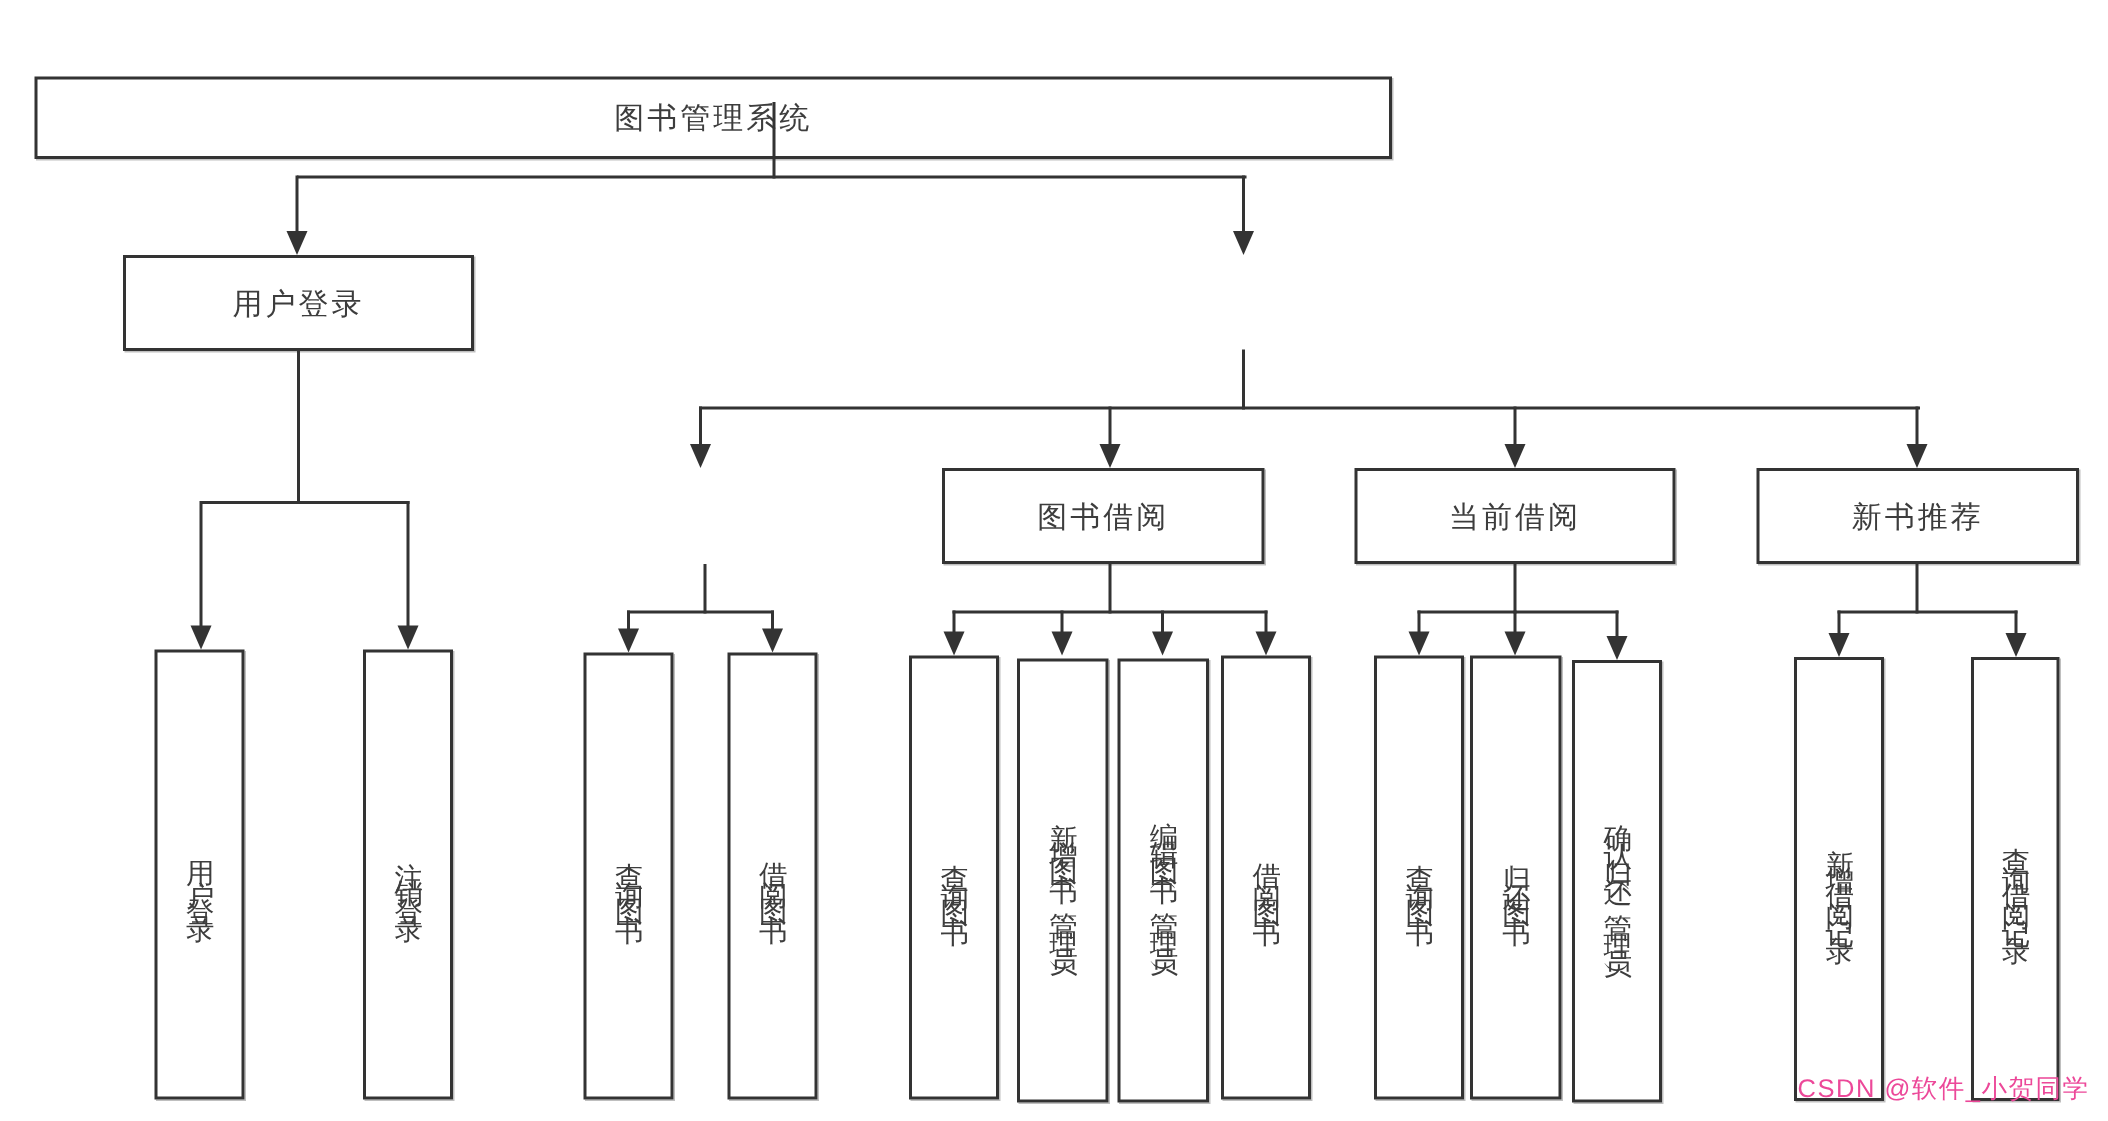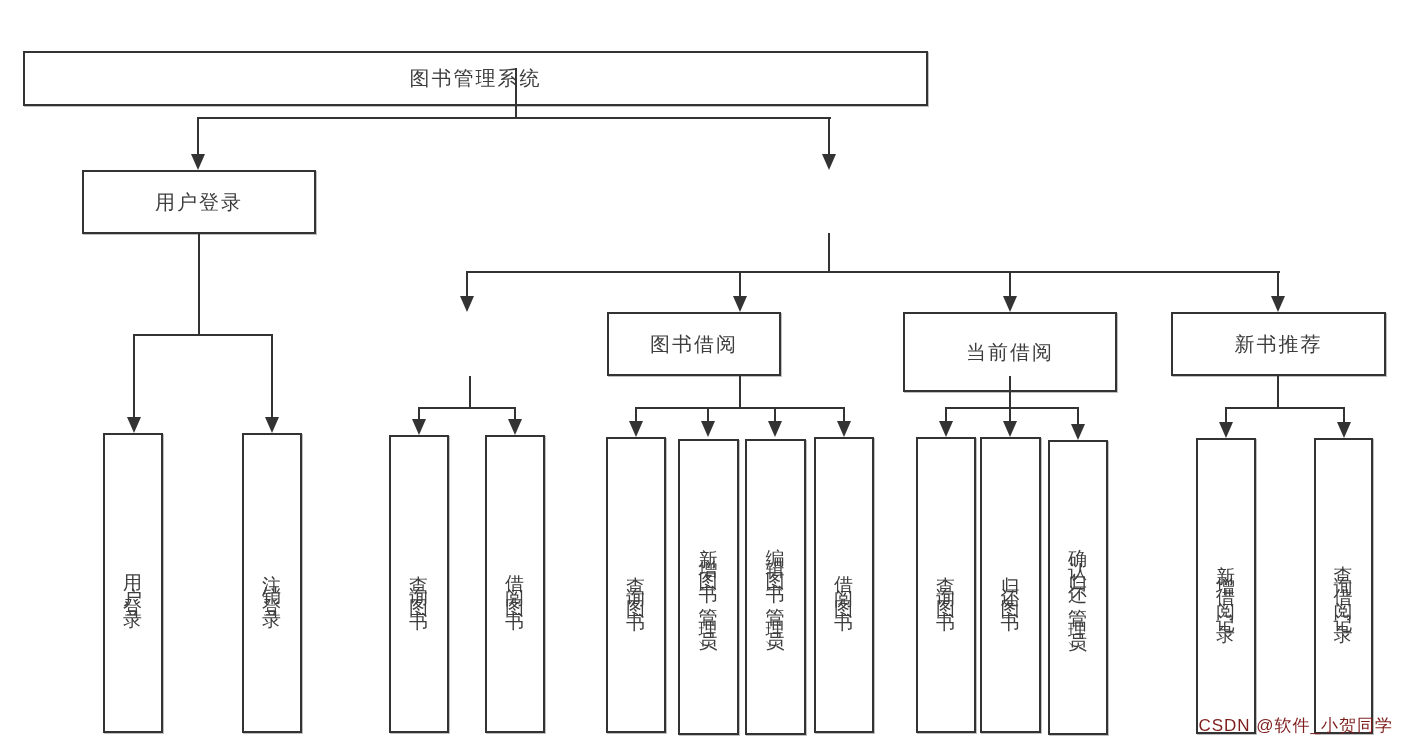--- a/index.html
+++ b/index.html
@@ -52,42 +52,42 @@
     width: 0; height: 0;
     border-left: 7px solid transparent;
     border-right: 7px solid transparent;
     border-top: 16px solid #333333;
   }
   .watermark {
     position: absolute;
     right: 12px;
     bottom: 10px;
     font-size: 17px;
-    color: #7f1d1d;
+    color: #ec4899;
     letter-spacing: 1px;
     white-space: nowrap;
   }
 </style>
 </head>
 <body>
 
 <div class="canvas">
 
   <div class="box hlabel" style="left:23px; top:13px; width:905px; height:55px;margin-top:38px;">
     <span>图书管理系统</span>
   </div>
 
   <div class="box hlabel" style="left:82px; top:170px; width:234px; height:64px;">
     <span>用户登录</span>
   </div>
 
-  <div class="box hlabel" style="left:607px; top:312px; width:174px; height:64px;justify-content:center;">
+  <div class="box hlabel" style="left:628px; top:312px; width:215px; height:64px;justify-content:center;">
     <span>图书借阅</span>
   </div>
-  <div class="box hlabel" style="left:903px; top:312px; width:214px; height:80px;">
+  <div class="box hlabel" style="left:903px; top:312px; width:214px; height:64px;">
     <span>当前借阅</span>
   </div>
   <div class="box hlabel" style="left:1171px; top:312px; width:215px; height:64px;">
     <span>新书推荐</span>
   </div>
 
   <div class="box leaf" style="left:103px; top:433px; width:60px; height:300px;">
     <span>用户登录</span>
   </div>
   <div class="box leaf" style="left:242px; top:433px; width:60px; height:300px;">

